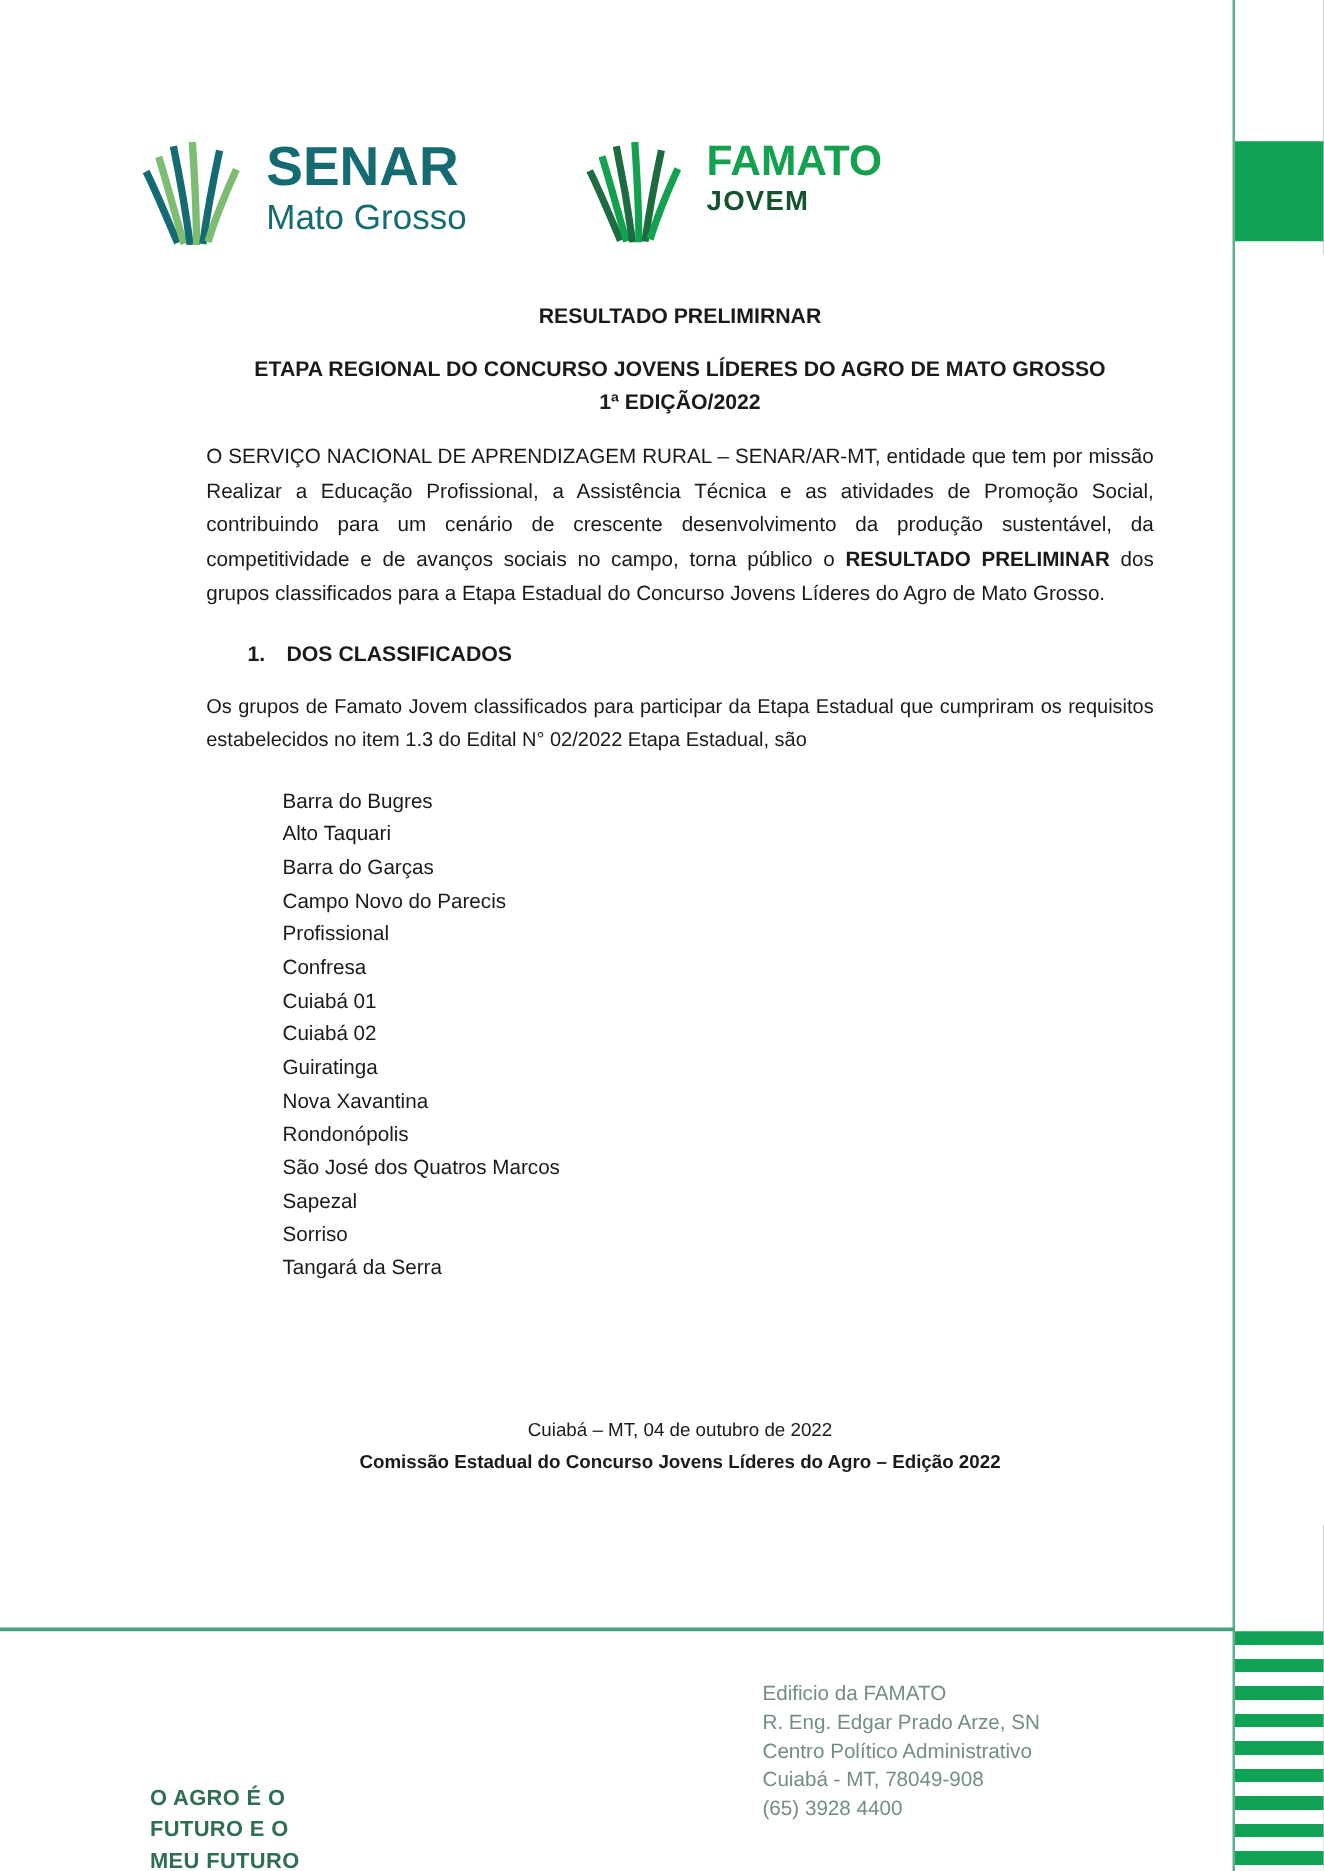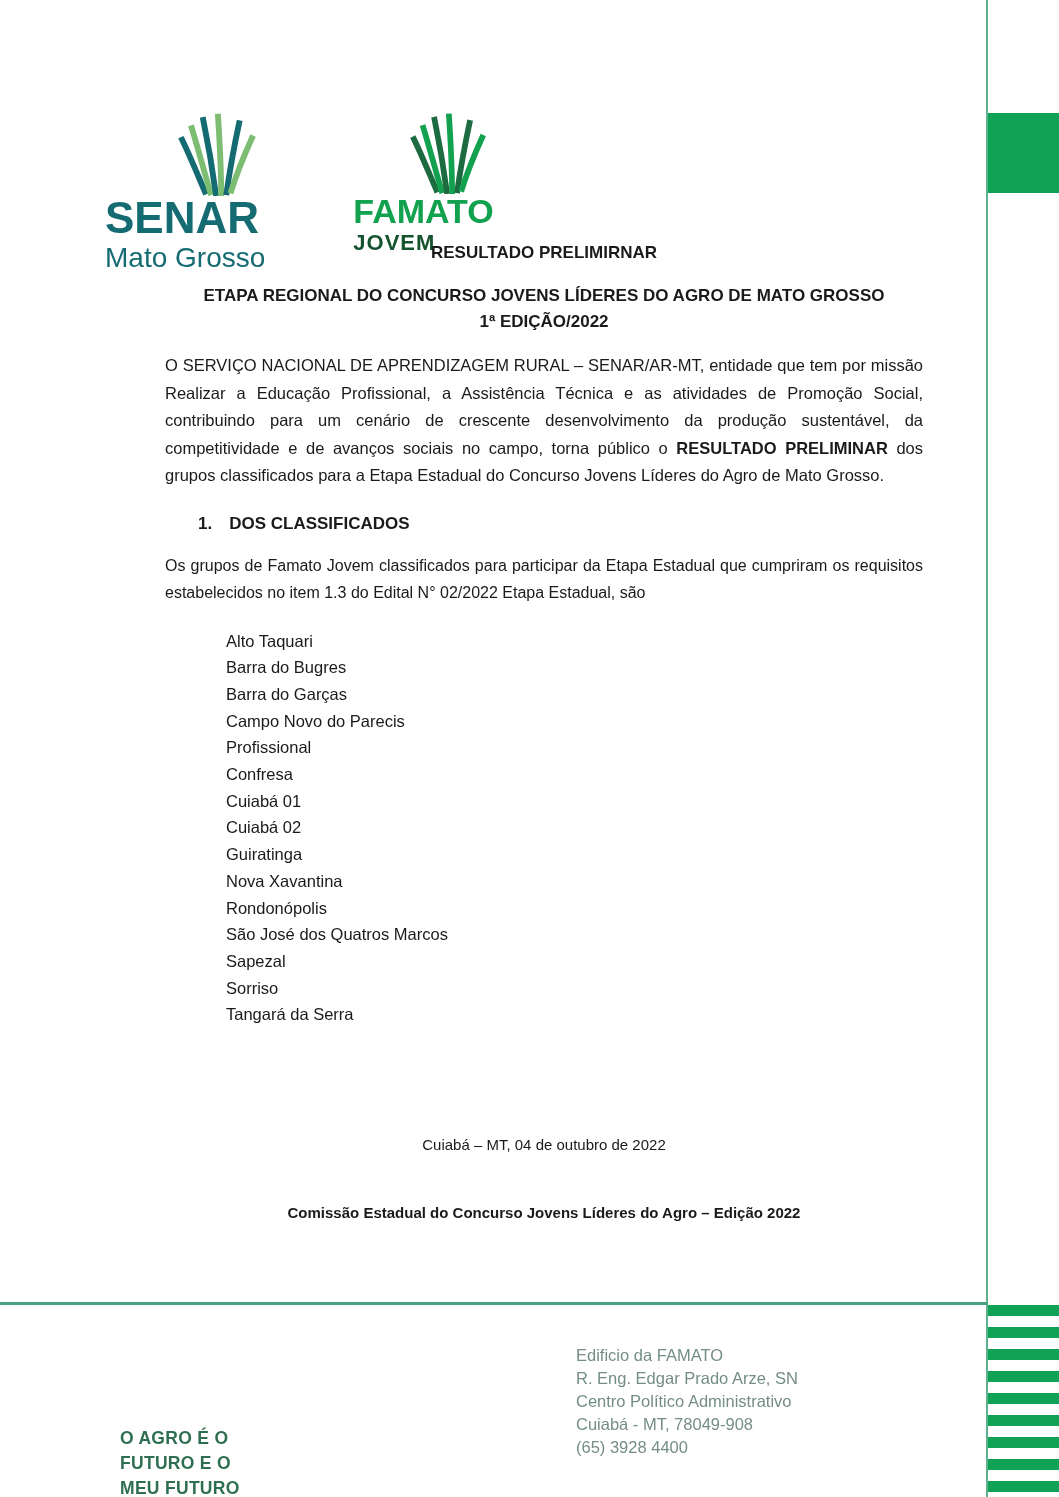--- a/index.html
+++ b/index.html
@@ -15,47 +15,47 @@
   
   .right-vline{position:absolute;top:0;left:986px;width:2px;height:100%;background:#5fb08d;}
   .corner-square{position:absolute;top:113px;left:988px;width:71px;height:80px;background:#10a356;}
   .footer-hline{position:absolute;top:1302px;left:0;width:988px;height:3px;background:#4aa181;}
   .bottom-stripes{
     position:absolute;top:1305px;left:988px;width:71px;height:192px;
     background:repeating-linear-gradient(to bottom,#10a356 0 11px,#ffffff 11px 22px);
   }
   
   .logo-row{position:absolute;top:112px;left:105px;display:flex;gap:88px;align-items:flex-start;}
-  .logo{display:flex;align-items:flex-end;gap:0;flex-direction:column;}
+  .logo{display:flex;align-items:flex-start;gap:12px;}
   .logo svg{display:block;}
   .logo-text{display:flex;flex-direction:column;line-height:1;}
   .senar-name{font-size:44px;font-weight:bold;color:#156b72;letter-spacing:0px;}
   .senar-sub{font-size:28px;font-weight:400;color:#156b72;margin-top:4px;}
   .famato-name{font-size:34px;font-weight:bold;color:#12a14e;}
   .famato-sub{font-size:22px;font-weight:bold;color:#14532d;letter-spacing:1px;margin-top:4px;}
   
   .content{position:absolute;top:0;left:165px;width:758px;}
   .doc-title{margin-top:243px;text-align:center;font-weight:bold;font-size:17px;line-height:20px;}
   .doc-subtitle{margin-top:20px;text-align:center;font-weight:bold;font-size:17px;line-height:26px;}
   .intro{margin-top:17px;text-align:justify;font-size:16.5px;line-height:27.5px;}
   .intro b{font-weight:bold;}
   .section-heading{margin-top:24px;display:flex;font-weight:bold;font-size:17px;}
   .section-number{margin-left:33px;}
   .section-label{margin-left:17px;}
   .para2{margin-top:18px;text-align:justify;font-size:16px;line-height:27.5px;}
   .group-list{margin-top:21px;margin-left:61px;font-size:16.5px;line-height:26.7px;}
   .closing{margin-top:104px;text-align:center;font-size:15px;line-height:25px;}
-  .closing .commission{font-weight:bold;margin-top:43px;}
+  .closing .commission{font-weight:bold;}
   
   .footer-slogan{
     position:absolute;top:1426px;left:120px;
     font-size:17.5px;font-weight:bold;color:#2f6f51;line-height:25px;letter-spacing:0.3px;
   }
   .footer-address{
-    position:absolute;top:1344px;left:576px;
+    position:absolute;top:1344px;left:610px;
     font-size:16.5px;color:#748e82;line-height:23px;
   }
 </style>
 </head>
 <body>
 
 <div class="page">
 
   <div class="right-vline"></div>
   <div class="corner-square"></div>
@@ -109,22 +109,22 @@
     <p class="intro"><span>O SERVIÇO NACIONAL DE APRENDIZAGEM RURAL – SENAR/AR-MT, entidade que tem por missão Realizar a Educação Profissional, a Assistência Técnica e as atividades de Promoção Social, contribuindo para um cenário de crescente desenvolvimento da produção sustentável, da competitividade e de avanços sociais no campo, torna público o </span><b>RESULTADO PRELIMINAR</b><span> dos grupos classificados para a Etapa Estadual do Concurso Jovens Líderes do Agro de Mato Grosso.</span></p>
 
     <div class="section-heading">
       <span class="section-number">1.</span>
       <span class="section-label">DOS CLASSIFICADOS</span>
     </div>
 
     <p class="para2">Os grupos de Famato Jovem classificados para participar da Etapa Estadual que cumpriram os requisitos estabelecidos no item 1.3 do Edital N° 02/2022  Etapa Estadual, são</p>
 
     <div class="group-list">
+        <div>Barra do Bugres</div>
         <div>Alto Taquari</div>
-        <div>Barra do Bugres</div>
         <div>Barra do Garças</div>
         <div>Campo Novo do Parecis</div>
         <div>Profissional</div>
         <div>Confresa</div>
         <div>Cuiabá 01</div>
         <div>Cuiabá 02</div>
         <div>Guiratinga</div>
         <div>Nova Xavantina</div>
         <div>Rondonópolis</div>
         <div>São José dos Quatros Marcos</div>

